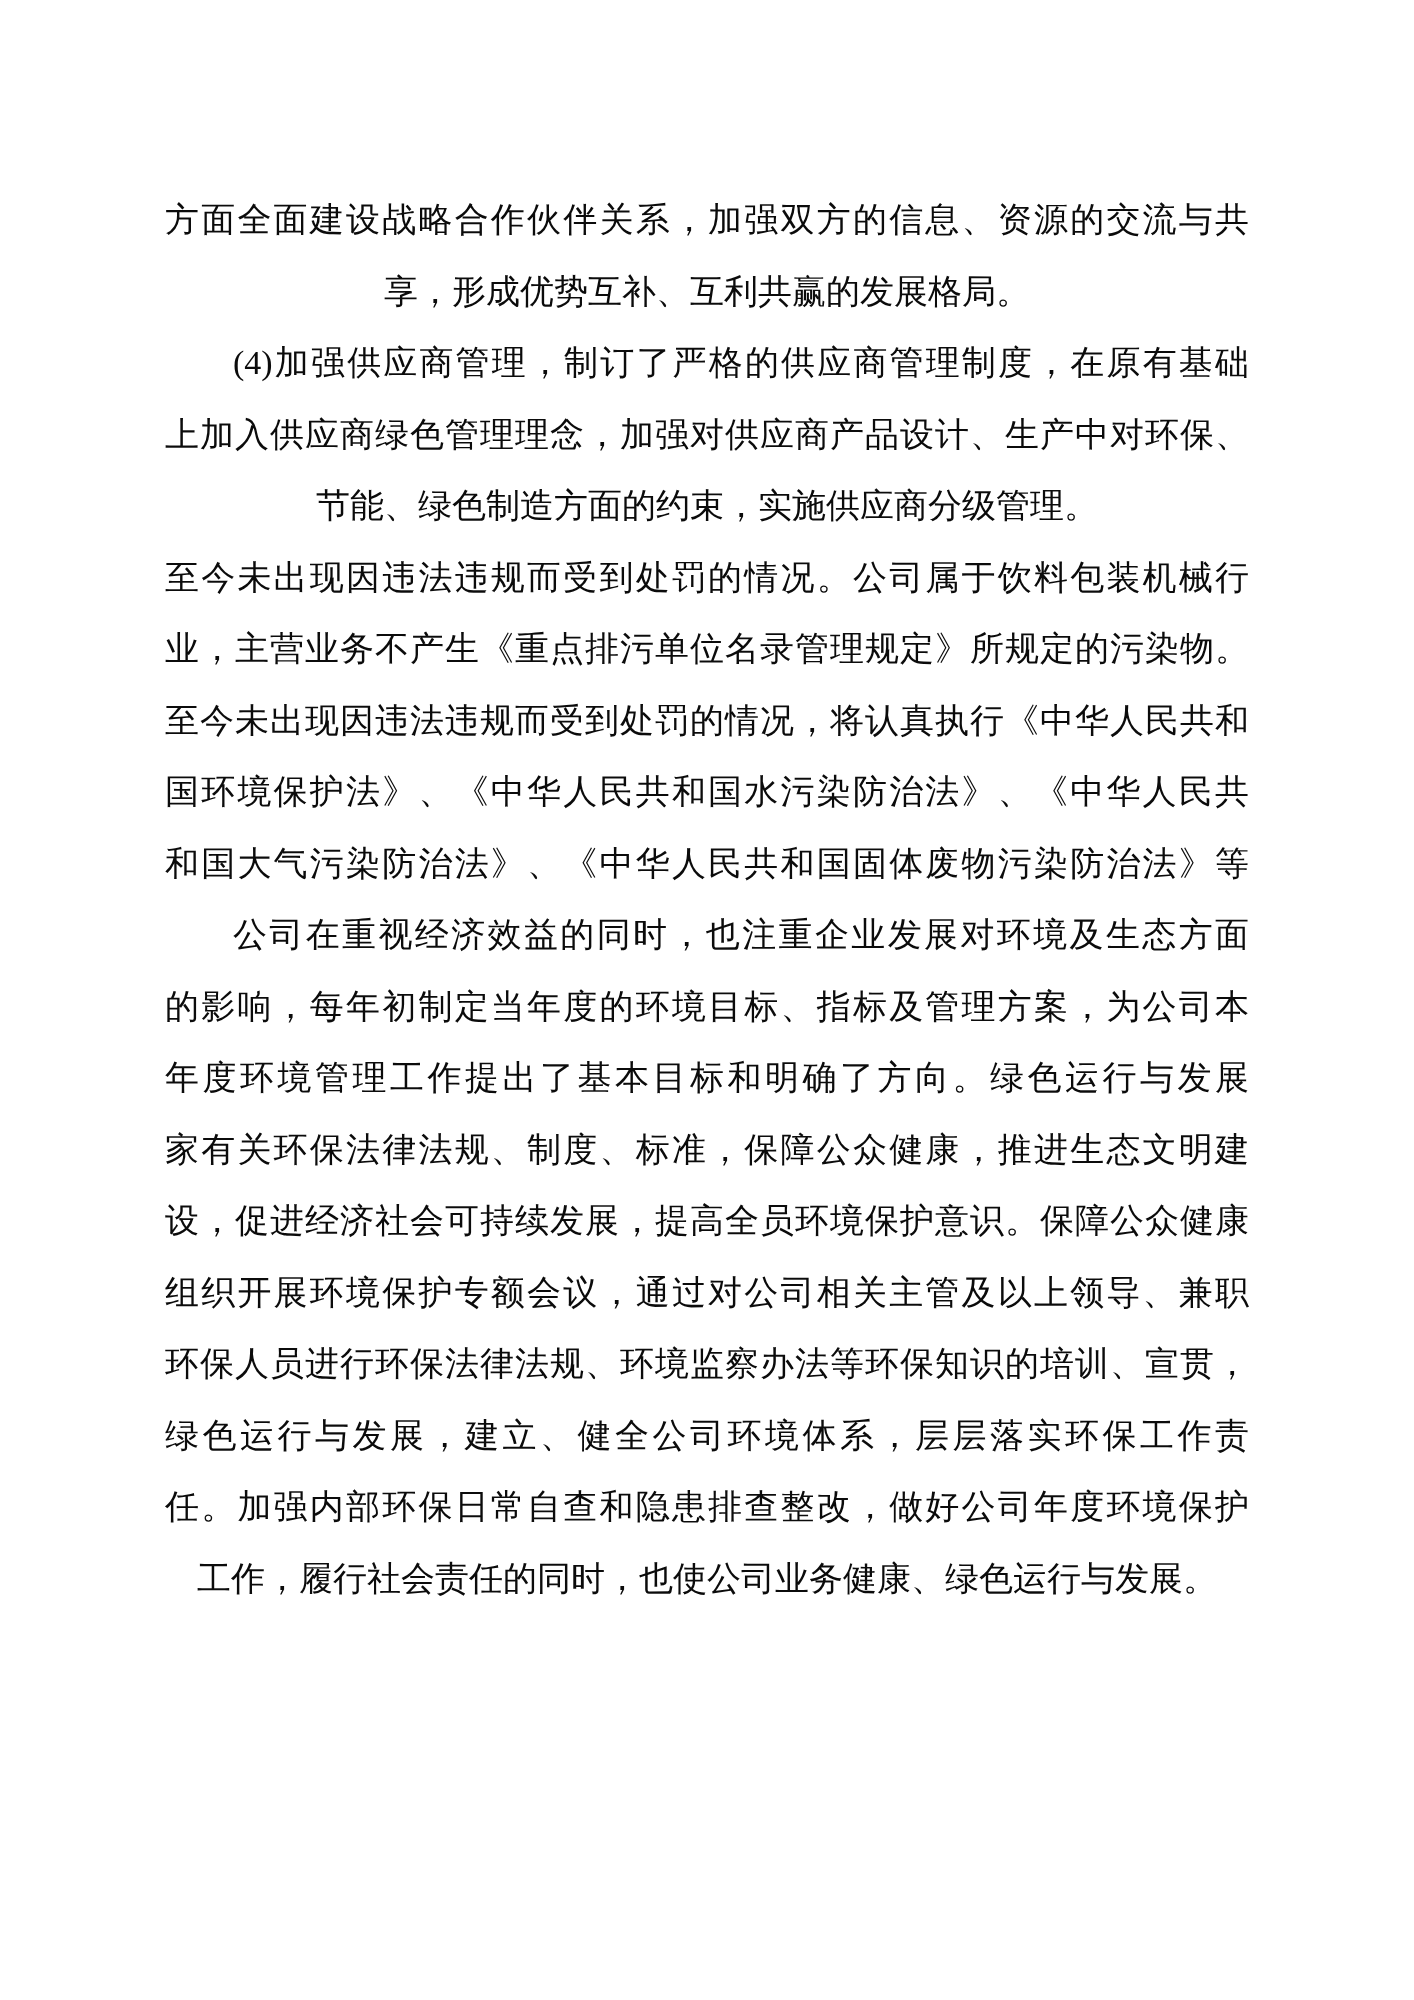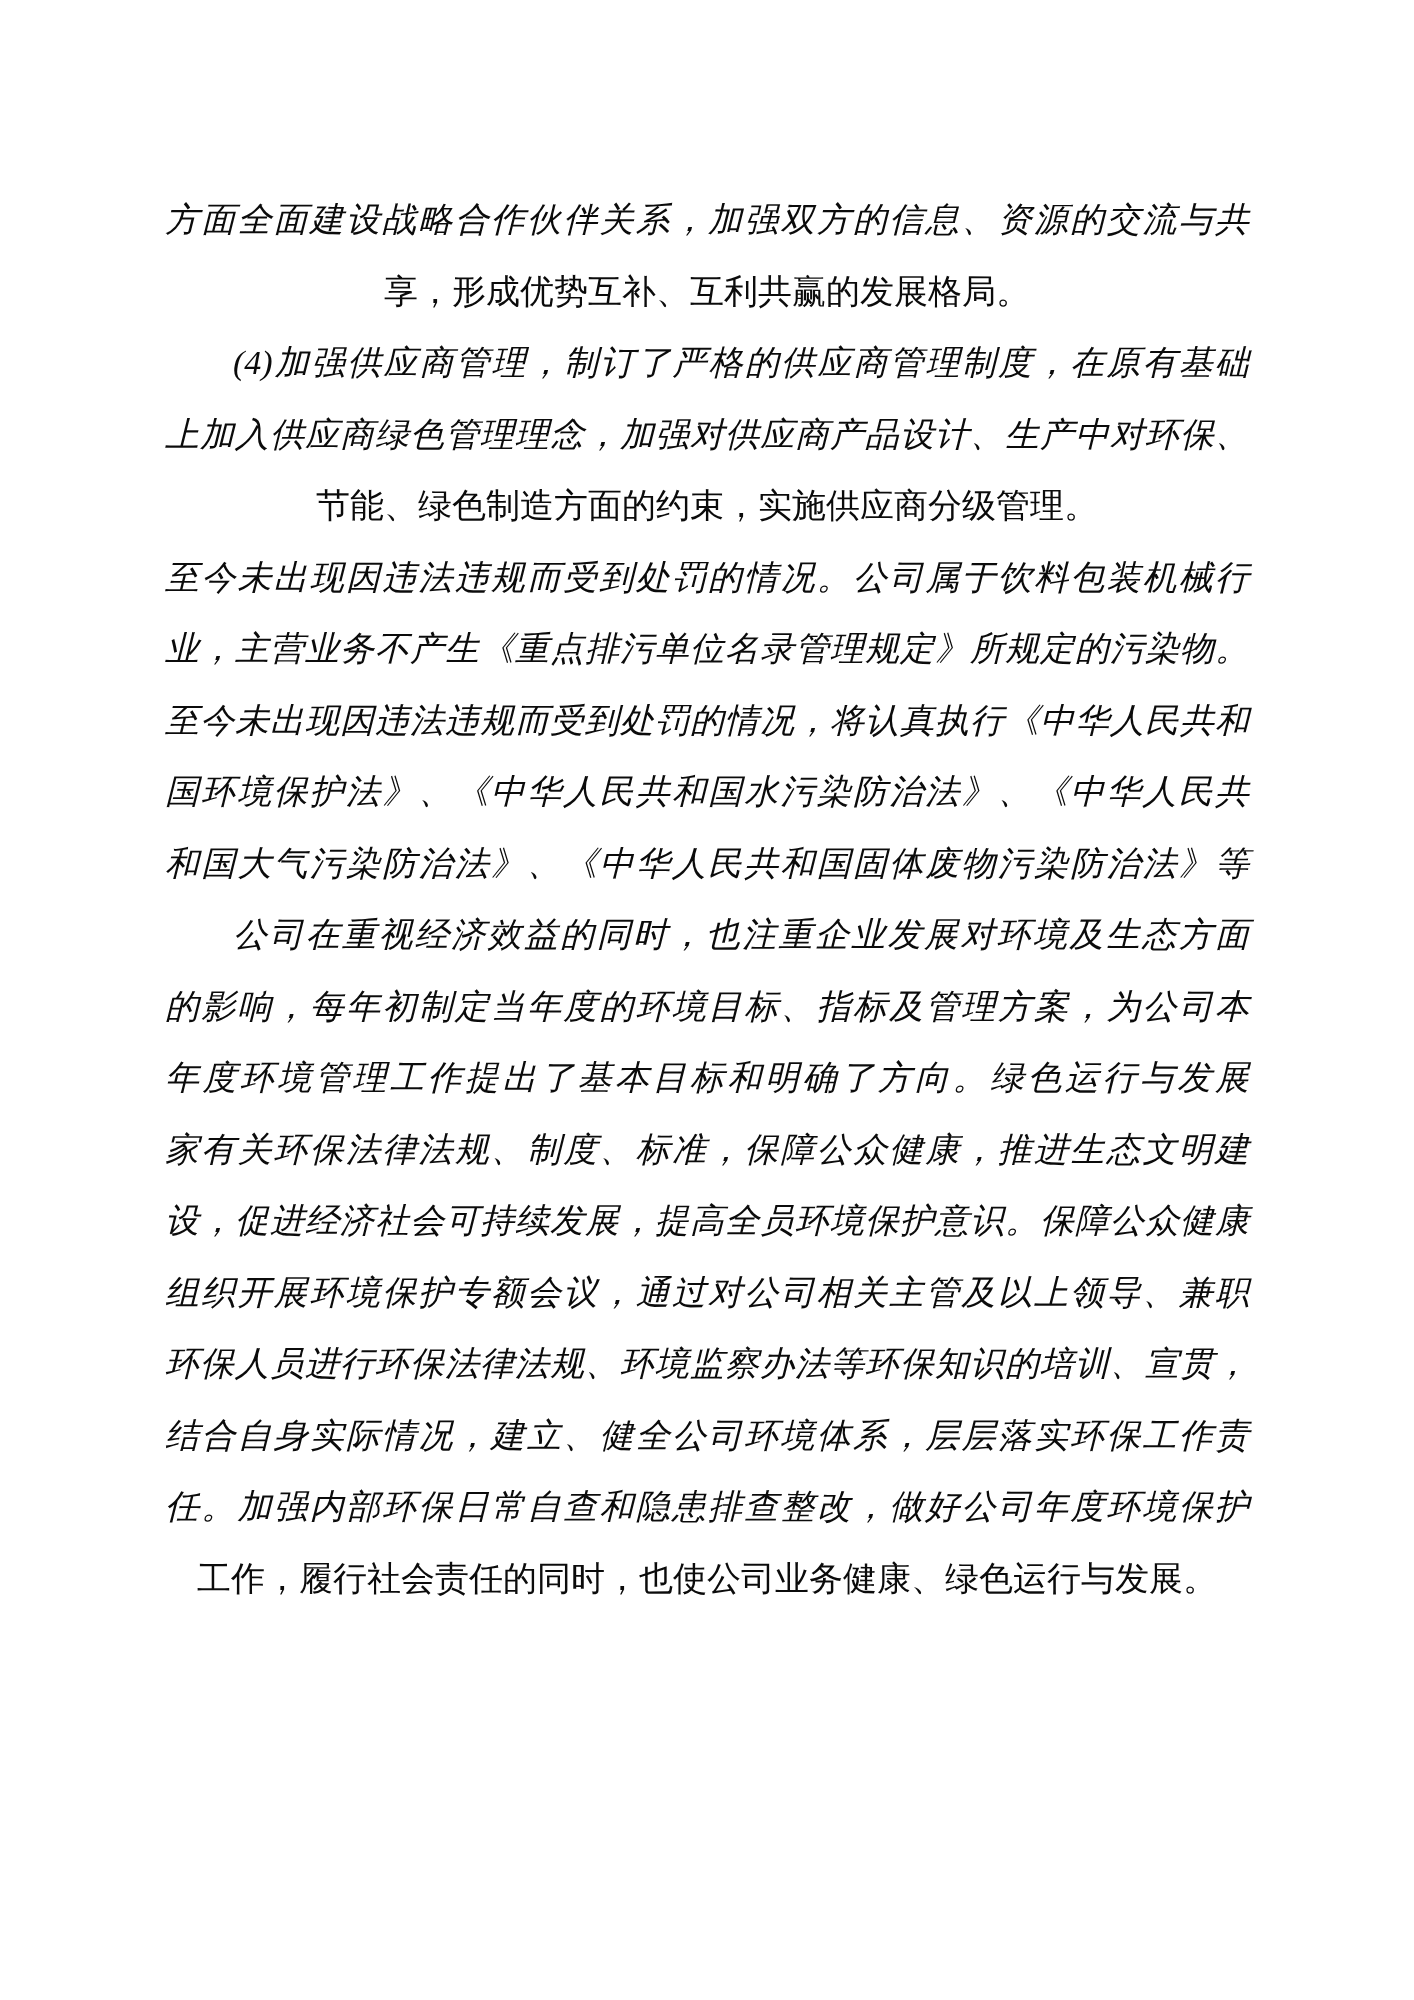--- a/index.html
+++ b/index.html
@@ -30,21 +30,20 @@
     line-height: 71.5px;
     font-size: 34px;
     white-space: nowrap;
     text-align: center;
   }
   .line.just {
     text-align: justify;
     text-align-last: justify;
     -moz-text-align-last: justify;
     text-justify: inter-character;
-    font-style: italic;
   }
   .line.indent {
     padding-left: 68px;
   }
   .paragraph.heading .line {
     font-weight: bold;
   }
 </style>
 </head>
 <body>
@@ -68,18 +67,18 @@
         <div class="line just">和国大气污染防治法》、《中华人民共和国固体废物污染防治法》等</div>
       </div>
       <div class="paragraph body">
         <div class="line just indent">公司在重视经济效益的同时，也注重企业发展对环境及生态方面</div>
         <div class="line just">的影响，每年初制定当年度的环境目标、指标及管理方案，为公司本</div>
         <div class="line just">年度环境管理工作提出了基本目标和明确了方向。绿色运行与发展</div>
         <div class="line just">家有关环保法律法规、制度、标准，保障公众健康，推进生态文明建</div>
         <div class="line just">设，促进经济社会可持续发展，提高全员环境保护意识。保障公众健康</div>
         <div class="line just">组织开展环境保护专额会议，通过对公司相关主管及以上领导、兼职</div>
         <div class="line just">环保人员进行环保法律法规、环境监察办法等环保知识的培训、宣贯，</div>
-        <div class="line just">结合自身实际情况，建立、健全公司环境体系，层层落实环保工作责</div>
+        <div class="line just">绿色运行与发展，建立、健全公司环境体系，层层落实环保工作责</div>
         <div class="line just">任。加强内部环保日常自查和隐患排查整改，做好公司年度环境保护</div>
         <div class="line">工作，履行社会责任的同时，也使公司业务健康、绿色运行与发展。</div>
       </div>
     </div>
 </div>
 
 </body></html>

